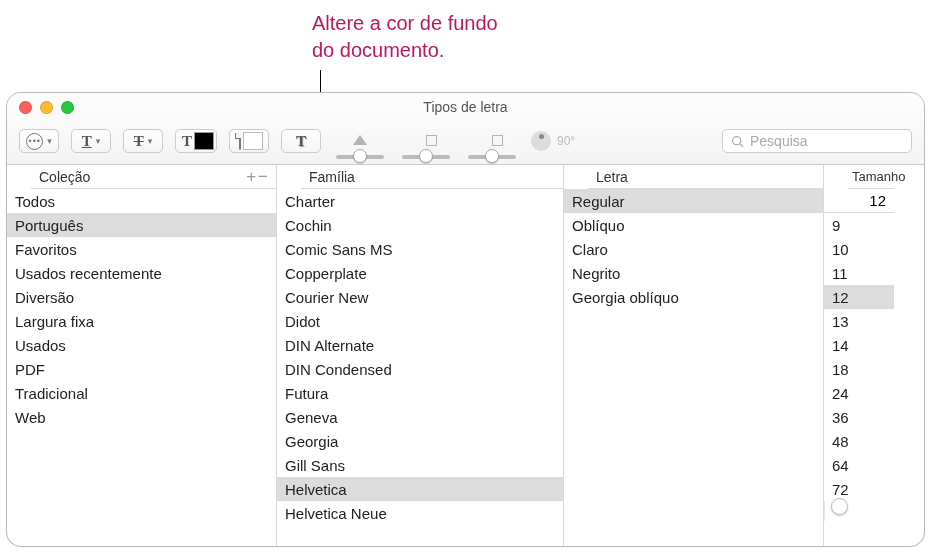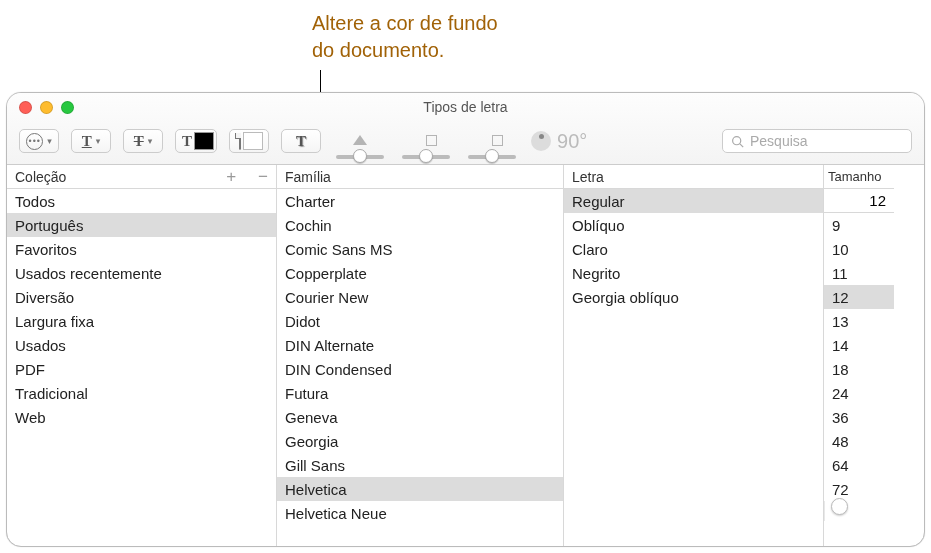--- a/index.html
+++ b/index.html
@@ -4,21 +4,21 @@
   <style>
     * { box-sizing: border-box; margin: 0; padding: 0; }
     body { font-family: -apple-system, "Helvetica Neue", Arial, sans-serif; background: #fff; width: 931px; height: 553px; position: relative; }
     
     .callout {
       position: absolute;
       top: 10px;
       left: 312px;
       font-size: 20px;
       line-height: 1.35;
-      color: #a16207;
+      color: #be185d;
     }
     .callout-line {
       position: absolute;
       top: 70px;
       left: 320px;
       width: 1px;
       height: 54px;
       background: #000;
     }
     
@@ -118,21 +118,21 @@
     .slider-mark {
       position: absolute;
       top: -20px;
       left: 50%;
       transform: translateX(-50%);
       width: 0; height: 0;
     }
     .tri { border-left: 7px solid transparent; border-right: 7px solid transparent; border-bottom: 10px solid #b4b4b4; }
     .sq { width: 11px; height: 11px; border: 1.5px solid #b4b4b4; background: transparent; }
     
-    .rotate-wrap { display: flex; align-items: center; gap: 6px; color: #bbb; font-size: 20px; }
+    .rotate-wrap { display: flex; align-items: center; gap: 6px; color: #bbb; font-size: 12px; }
     .rotate-dial {
       width: 20px; height: 20px; border-radius: 50%; background: #dcdcdc; position: relative;
     }
     .rotate-dial::after {
       content: ""; position: absolute; top: 3px; left: 8px; width: 5px; height: 5px; background: #888; border-radius: 50%;
     }
     
     .search {
       flex: 1;
       max-width: 190px;
@@ -172,21 +172,22 @@
     
     .colhead {
       height: 24px;
       border-bottom: 1px solid #d8d8d8;
       display: flex;
       align-items: center;
       padding: 0 8px;
       font-size: 14px;
       color: #333;
       background: #fff;
-      gap: 22px;
+      gap: 2px;
+      margin-left: 24px;
     }
     .colhead .spacer { flex: 1; }
     .plusminus { color: #999; font-size: 17px; cursor: default; }
     
     .list {
       flex: 1;
       overflow-y: hidden;
       font-size: 15px;
       color: #222;
       text-align: center;

